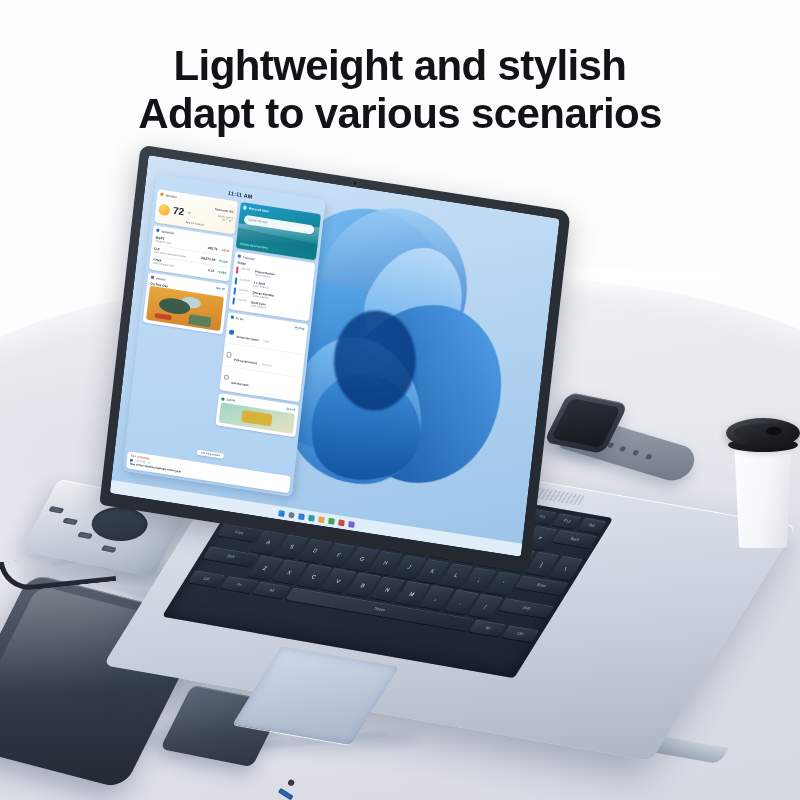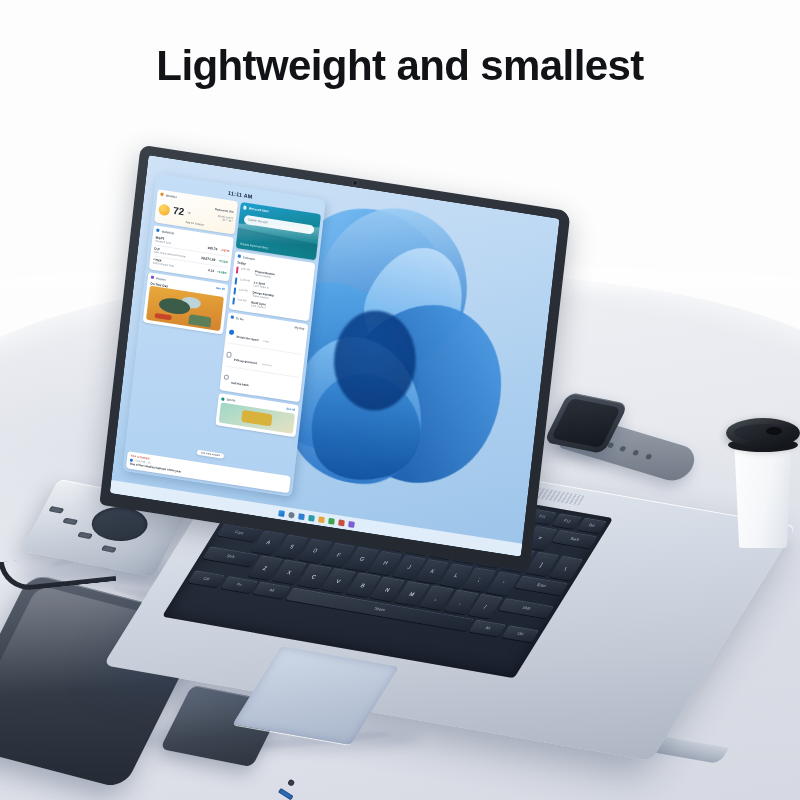--- a/index.html
+++ b/index.html
@@ -278,21 +278,22 @@
   <div class="marble m1"></div>
   <div class="marble m2"></div>
   <div class="marble m3"></div>
   <div class="marble m4"></div>
   <div class="marble m5"></div>
   <div class="marble m6"></div>
   <div class="marble m7"></div>
   <div class="marble m8"></div>
 
   <div class="headline">
-    <span class="l1">Lightweight and smallest</span>
+    <span class="l1">Lightweight and stylish</span>
+    <span class="l2">Adapt to various scenarios</span>
   </div>
 
   <div class="refl r1"></div>
   <div class="refl r2"></div>
   <div class="refl r3"></div>
 
   <div class="cable"></div>
   <div class="plug"></div>
   <div class="hub">
     <div class="hub-pad"></div>

